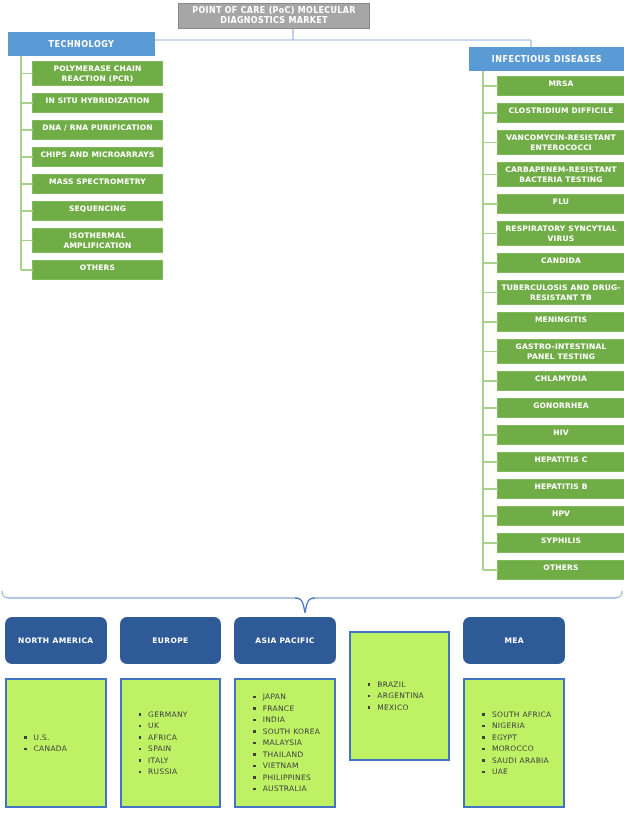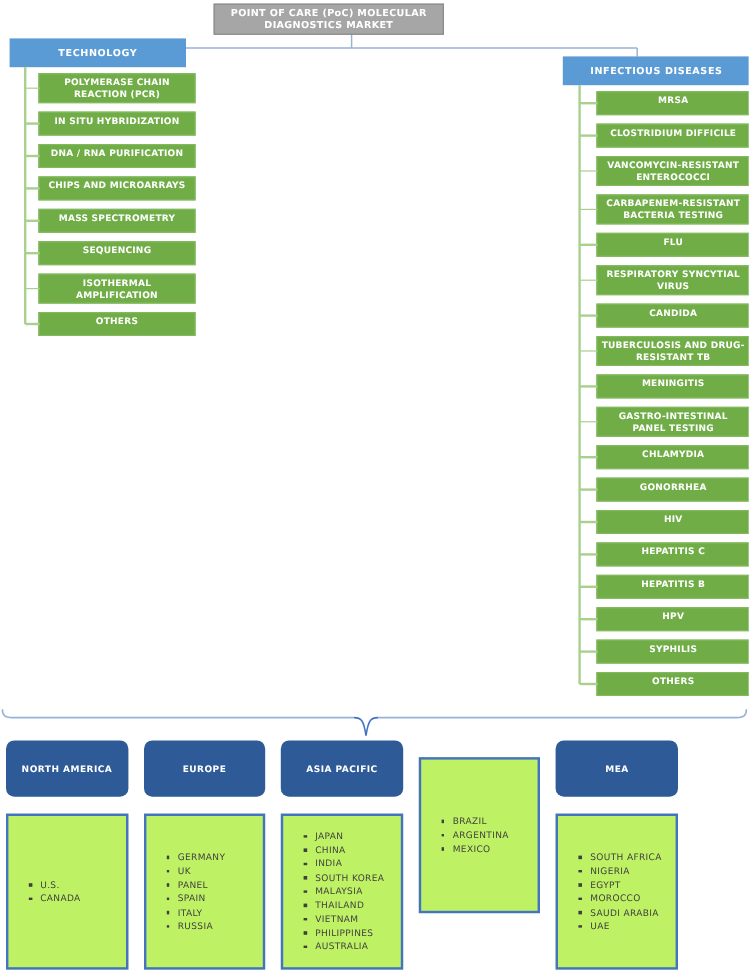--- a/index.html
+++ b/index.html
@@ -260,21 +260,21 @@
     <span class="country-label">GERMANY</span>
   </li>
 
   <li>
     <span class="bullet"></span>
     <span class="country-label">UK</span>
   </li>
 
   <li>
     <span class="bullet"></span>
-    <span class="country-label">PANEL</span>
+    <span class="country-label">AFRICA</span>
   </li>
 
   <li>
     <span class="bullet"></span>
     <span class="country-label">SPAIN</span>
   </li>
 
   <li>
     <span class="bullet"></span>
     <span class="country-label">ITALY</span>
@@ -294,21 +294,21 @@
     </div>
     <div class="country-box">
       <ul class="country-list">
   <li>
     <span class="bullet"></span>
     <span class="country-label">JAPAN</span>
   </li>
 
   <li>
     <span class="bullet"></span>
-    <span class="country-label">CHINA</span>
+    <span class="country-label">FRANCE</span>
   </li>
 
   <li>
     <span class="bullet"></span>
     <span class="country-label">INDIA</span>
   </li>
 
   <li>
     <span class="bullet"></span>
     <span class="country-label">SOUTH KOREA</span>

